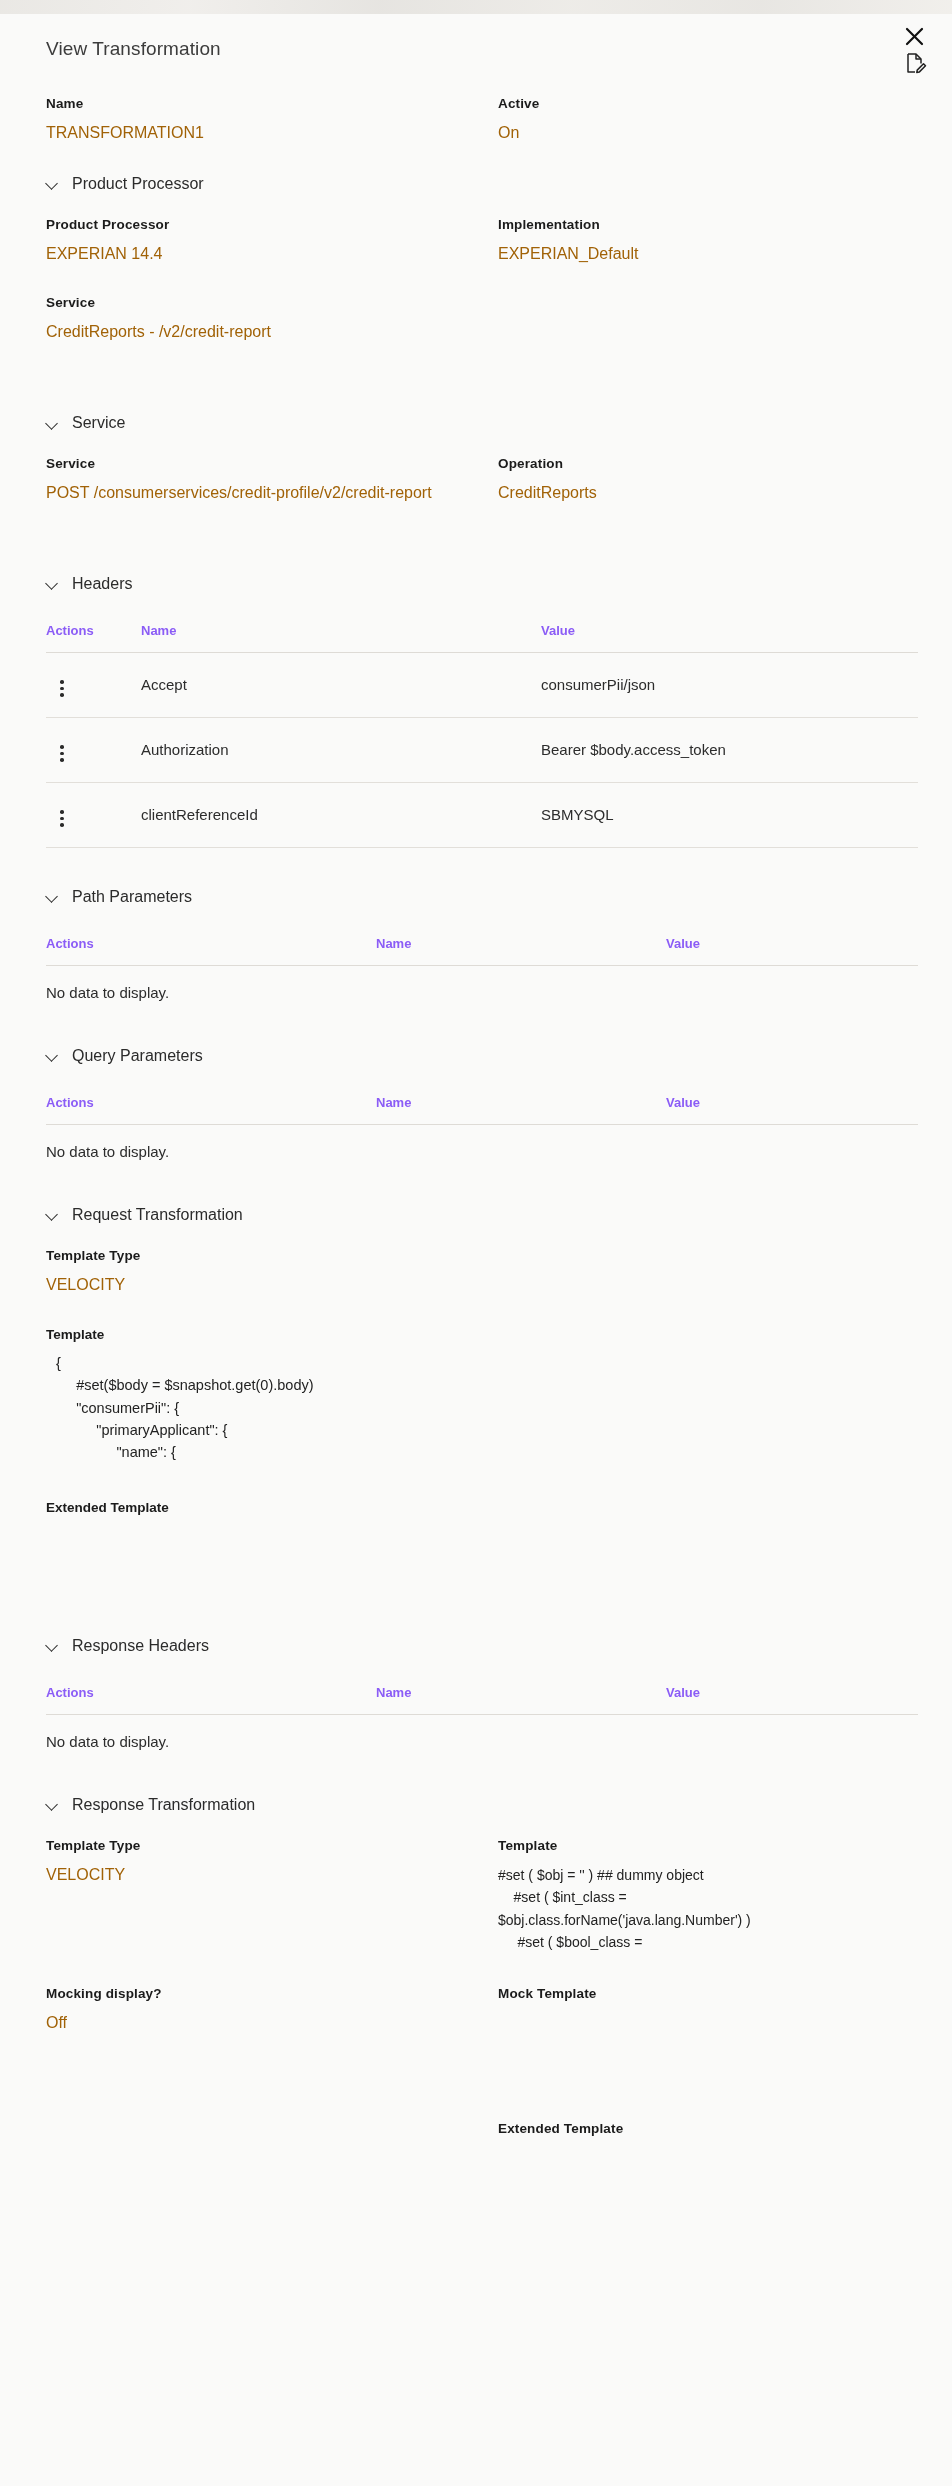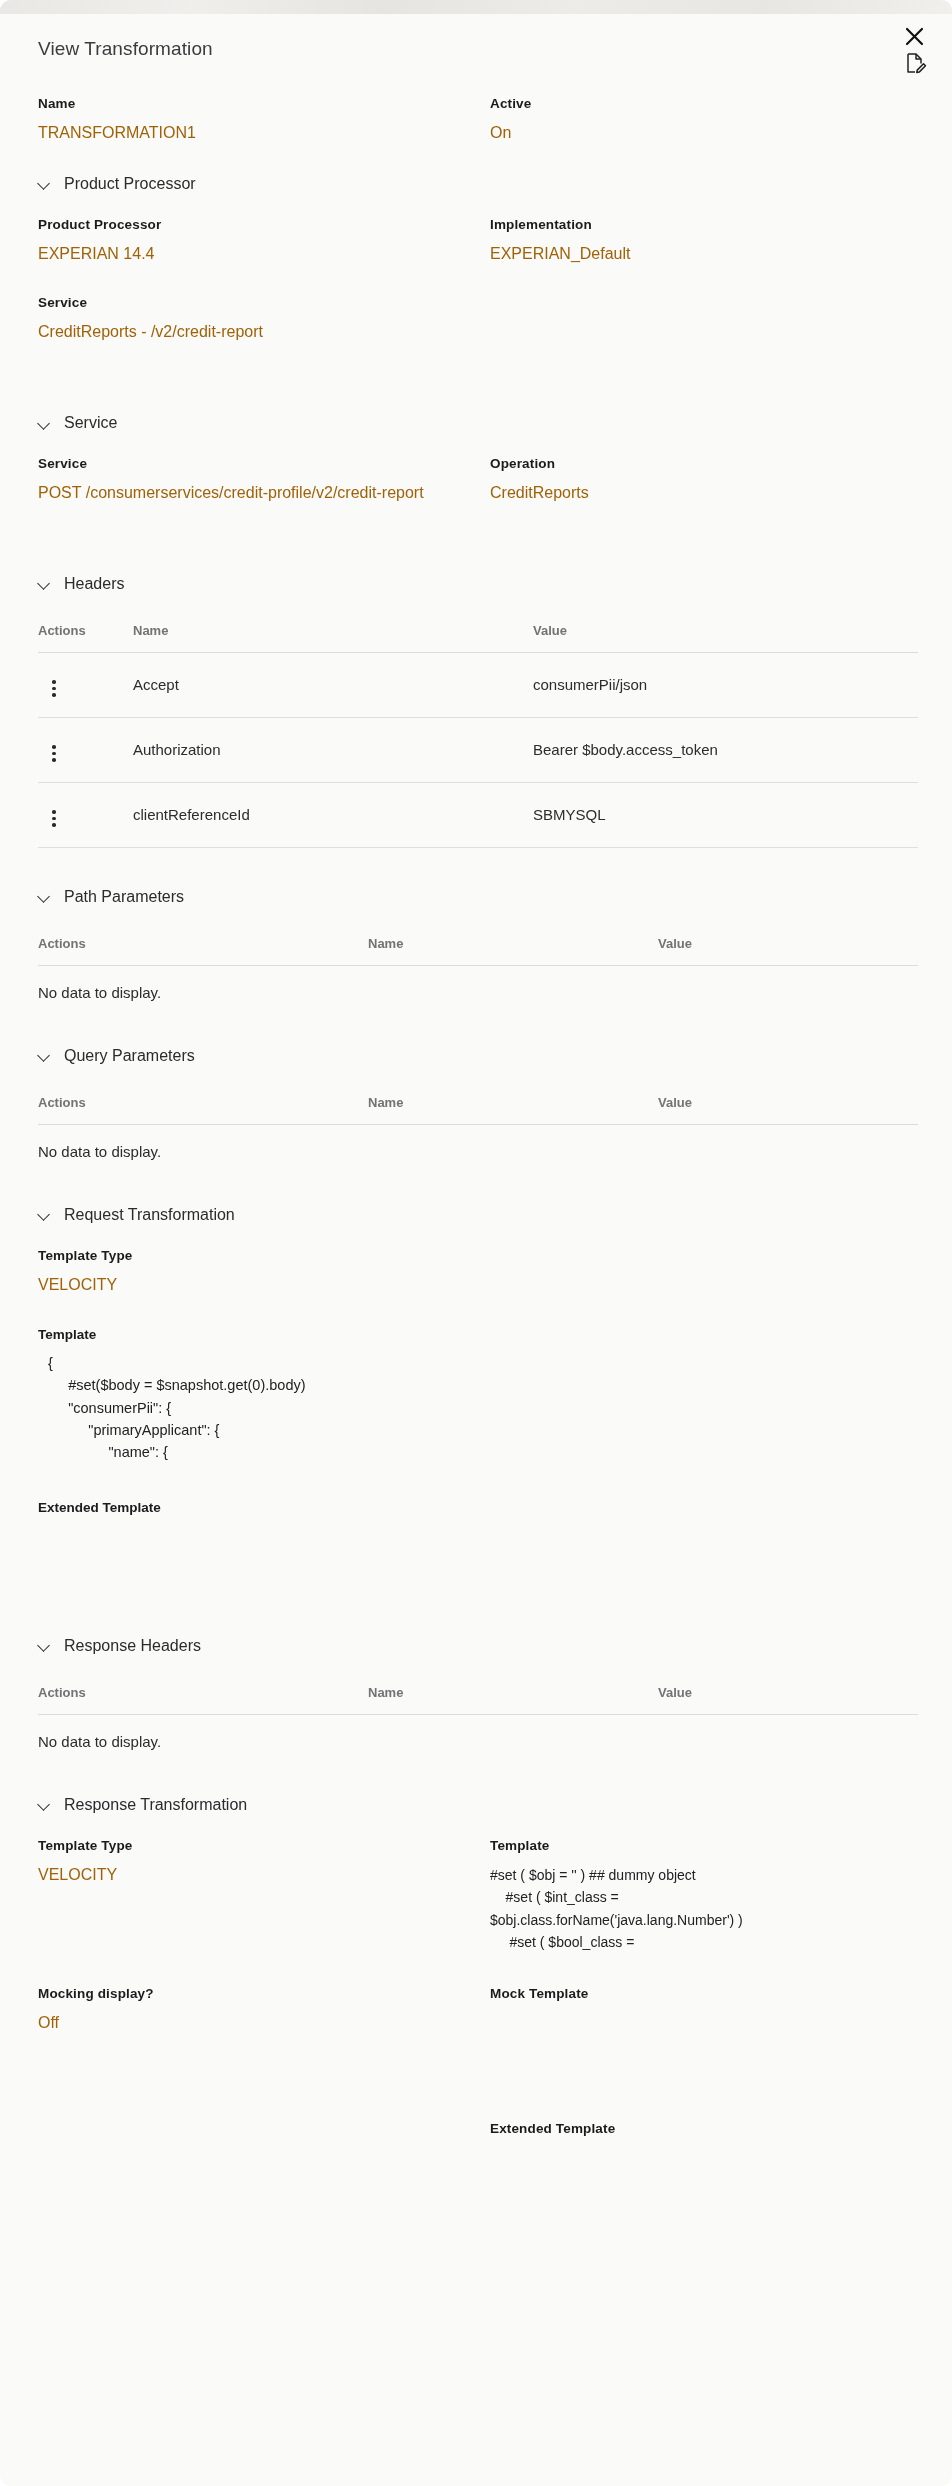--- a/index.html
+++ b/index.html
@@ -13,23 +13,22 @@
     font-family: "Liberation Sans", sans-serif;
     color: #1c1c1c;
     -webkit-font-smoothing: antialiased;
   }
   .page {
     position: relative;
     width: 952px;
     min-height: 2486px;
     background: #fafaf9;
     box-sizing: border-box;
-    padding: 0 0 40px 4px;
+    padding: 0 0 40px 12px;
     overflow: hidden;
-    border-radius: 11px;
   }
   .topstrip {
     position: absolute;
     top: 0; left: 0; right: 0;
     height: 14px;
     background: linear-gradient(90deg,#e8e6e2 0%, #efedea 20%, #e4e2de 40%, #eceae6 60%, #e6e4e0 80%, #f0eeea 100%);
     opacity: .9;
   }
   .close-btn {
     position: absolute;
@@ -132,21 +131,21 @@
   }
   table.tbl {
     width: 100%;
     border-collapse: collapse;
     margin-top: 4px;
   }
   table.tbl th {
     text-align: left;
     font-size: 13px;
     font-weight: bold;
-    color: #737373;
+    color: #8b5cf6;
     padding: 6px 0 14px 0;
     border-bottom: 1px solid #dedbd6;
   }
   table.tbl td {
     font-size: 15px;
     color: #2c2c2c;
     padding: 17px 0 17px 0;
     border-bottom: 1px solid #e2dfda;
     vertical-align: middle;
   }

